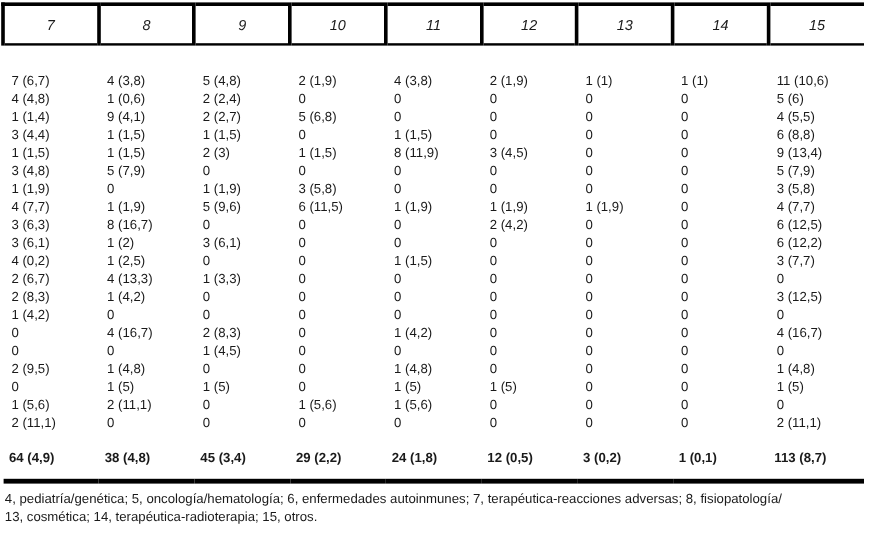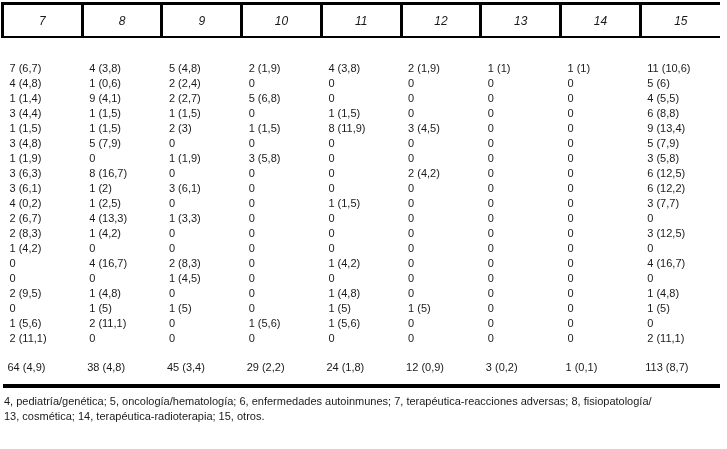--- a/index.html
+++ b/index.html
@@ -39,21 +39,21 @@
     padding: 0 0 0 7px;
     text-align: left;
     white-space: nowrap;
     overflow: hidden;
   }
   table.freq-table tbody tr.first-data-row td {
     padding-top: 23px;
   }
   table.freq-table tr.totals-row td {
     font-size: 11px;
-    font-weight: normal;
+    font-weight: bold;
     text-align: left;
     white-space: nowrap;
     padding: 14px 0 9px 5px;
     border-bottom: 4px solid #000000;
   }
   .footnote {
     margin: 6px 0 0 4px;
     font-size: 11px;
     line-height: 15px;
     white-space: nowrap;
@@ -150,20 +150,31 @@
           <td>0</td>
           <td>1 (1,9)</td>
           <td>3 (5,8)</td>
           <td>0</td>
           <td>0</td>
           <td>0</td>
           <td>0</td>
           <td>3 (5,8)</td>
         </tr>
         <tr>
+          <td>4 (7,7)</td>
+          <td>1 (1,9)</td>
+          <td>5 (9,6)</td>
+          <td>6 (11,5)</td>
+          <td>1 (1,9)</td>
+          <td>1 (1,9)</td>
+          <td>1 (1,9)</td>
+          <td>0</td>
+          <td>4 (7,7)</td>
+        </tr>
+        <tr>
           <td>3 (6,3)</td>
           <td>8 (16,7)</td>
           <td>0</td>
           <td>0</td>
           <td>0</td>
           <td>2 (4,2)</td>
           <td>0</td>
           <td>0</td>
           <td>6 (12,5)</td>
         </tr>
@@ -289,21 +300,21 @@
           <td>2 (11,1)</td>
         </tr>
       </tbody>
     <tbody>
       <tr class="totals-row">
           <td>64 (4,9)</td>
           <td>38 (4,8)</td>
           <td>45 (3,4)</td>
           <td>29 (2,2)</td>
           <td>24 (1,8)</td>
-          <td>12 (0,9)</td>
+          <td>12 (0,5)</td>
           <td>3 (0,2)</td>
           <td>1 (0,1)</td>
           <td>113 (8,7)</td>
         </tr>
     </tbody>
   </table>
 
   <div class="footnote">
     <div>4, pediatría/genética; 5, oncología/hematología; 6, enfermedades autoinmunes; 7, terapéutica-reacciones adversas; 8, fisiopatología/</div>
     <div>13, cosmética; 14, terapéutica-radioterapia; 15, otros.</div>

